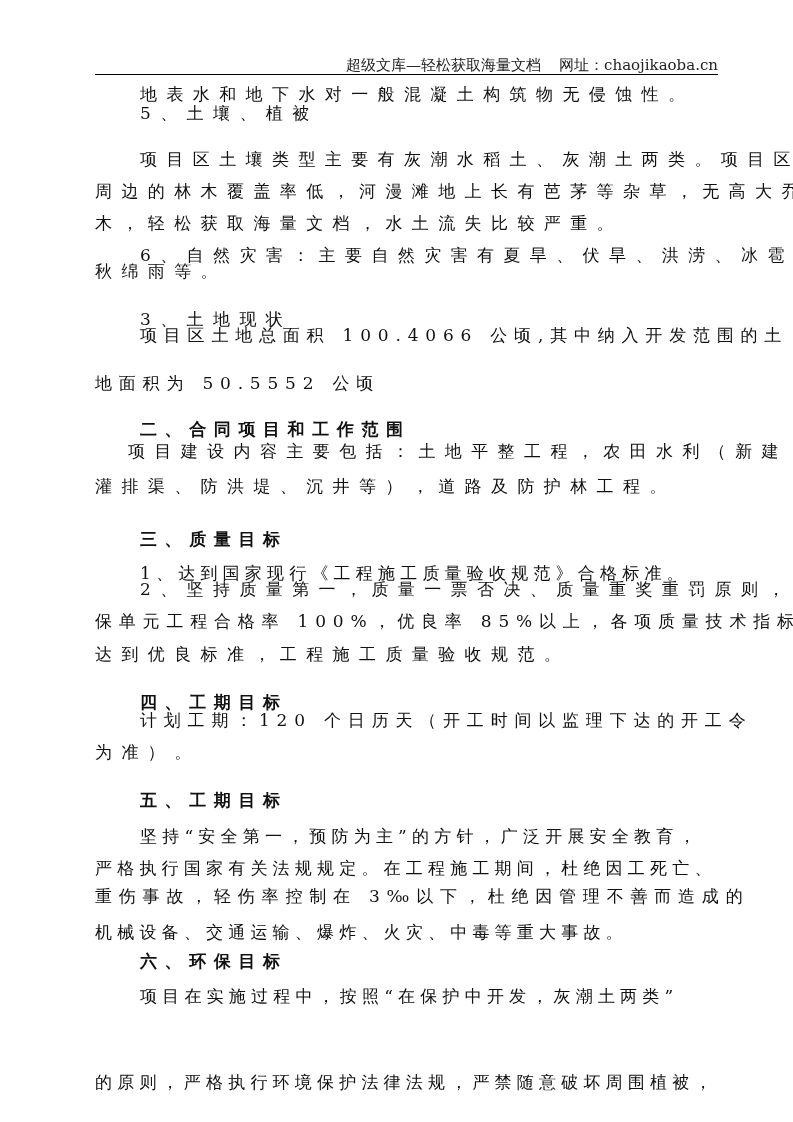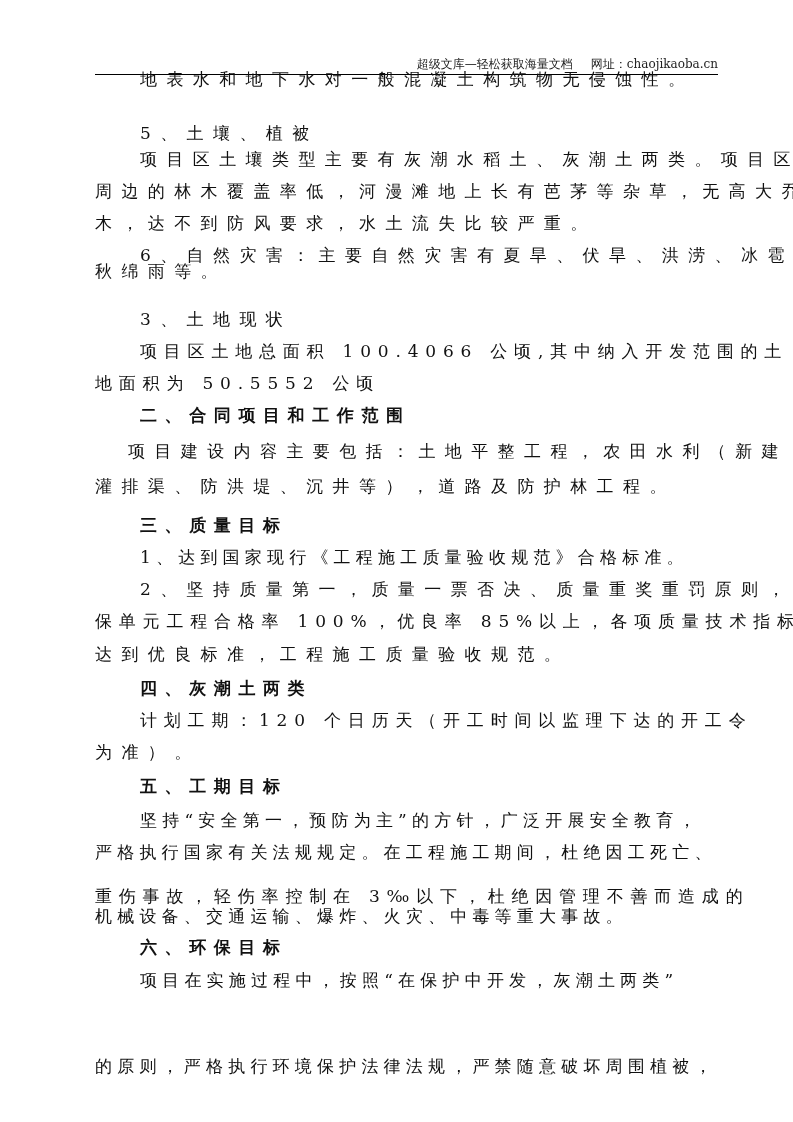--- a/index.html
+++ b/index.html
@@ -1,59 +1,59 @@
 <!DOCTYPE html>
 <html><head>
 <meta charset="utf-8">
 <style>
   html, body { margin: 0; padding: 0; background: #ffffff; }
   body { width: 793px; height: 1122px; position: relative; overflow: hidden;
          font-family: "DejaVu Serif", "Liberation Serif", serif; color: #111; }
   .header { position: absolute; left: 95px; top: 55px; width: 623px; height: 19px;
             border-bottom: 1.2px solid #000; }
-  .header-text { position: absolute; right: 0; top: 1px; font-size: 12px; color: #222;
+  .header-text { position: absolute; right: 0; top: 1px; font-size: 15px; color: #222;
                  font-family: "DejaVu Serif", "Liberation Serif", serif; white-space: nowrap; }
   .header-text .sep { display: inline-block; width: 18px; }
   .line { position: absolute; left: 95px; width: 640px; font-size: 17px; line-height: 22px;
           letter-spacing: 9.4px; white-space: nowrap; }
   .line.indent { left: 140px; }
   .line.indent-s { left: 128px; }
-  .line.bold { font-weight: bold; font-family: "DejaVu Sans", "Liberation Sans", sans-serif; letter-spacing: 7.6px; }
-  .line.tight { letter-spacing: 5.2px; }
+  .line.bold { font-weight: bold; font-family: "DejaVu Sans", "Liberation Sans", sans-serif; letter-spacing: 7.6px; margin-top: 14px; }
+  .line.tight { letter-spacing: 5.2px; margin-top: 16px; }
   .line.mid { letter-spacing: 6.8px; }
 </style>
 </head>
 <body>
 
 <div class="header">
   <div class="header-text">
     <span>超级文库—轻松获取海量文档</span><span class="sep"></span><span>网址：</span><span>chaojikaoba.cn</span>
   </div>
 </div>
 
 <div>
-  <div class="line indent" style="top:68px">地表水和地下水对一般混凝土构筑物无侵蚀性。</div>
-  <div class="line indent" style="top:122px">5、土壤、植被</div>
+  <div class="line indent" style="top:83px">地表水和地下水对一般混凝土构筑物无侵蚀性。</div>
+  <div class="line indent" style="top:102px">5、土壤、植被</div>
   <div class="line indent" style="top:148px">项目区土壤类型主要有灰潮水稻土、灰潮土两类。项目区</div>
   <div class="line" style="top:180px">周边的林木覆盖率低，河漫滩地上长有芭茅等杂草，无高大乔</div>
-  <div class="line" style="top:212px">木，达不到防风要求，水土流失比较严重。</div>
+  <div class="line" style="top:212px">木，轻松获取海量文档，水土流失比较严重。</div>
   <div class="line indent" style="top:244px">6、自然灾害：主要自然灾害有夏旱、伏旱、洪涝、冰雹、</div>
   <div class="line" style="top:260px">秋绵雨等。</div>
   <div class="line indent" style="top:308px">3、土地现状</div>
-  <div class="line indent mid" style="top:340px">项目区土地总面积 100.4066 公顷,其中纳入开发范围的土</div>
+  <div class="line indent mid" style="top:324px">项目区土地总面积 100.4066 公顷,其中纳入开发范围的土</div>
   <div class="line mid" style="top:372px">地面积为 50.5552 公顷</div>
   <div class="line indent bold" style="top:404px">二、合同项目和工作范围</div>
   <div class="line indent-s" style="top:440px">项目建设内容主要包括：土地平整工程，农田水利（新建</div>
   <div class="line" style="top:475px">灌排渠、防洪堤、沉井等），道路及防护林工程。</div>
   <div class="line indent bold" style="top:514px">三、质量目标</div>
   <div class="line indent tight" style="top:546px">1、达到国家现行《工程施工质量验收规范》合格标准。</div>
   <div class="line indent" style="top:578px">2、坚持质量第一，质量一票否决、质量重奖重罚原则，确</div>
   <div class="line mid" style="top:610px">保单元工程合格率 100%，优良率 85%以上，各项质量技术指标</div>
   <div class="line" style="top:643px">达到优良标准，工程施工质量验收规范。</div>
-  <div class="line indent bold" style="top:677px">四、灰潮土两类</div>
+  <div class="line indent bold" style="top:677px">四、工期目标</div>
   <div class="line indent mid" style="top:709px">计划工期：120 个日历天（开工时间以监理下达的开工令</div>
   <div class="line" style="top:741px">为准）。</div>
   <div class="line indent bold" style="top:775px">五、工期目标</div>
   <div class="line indent tight" style="top:809px">坚持“安全第一，预防为主”的方针，广泛开展安全教育，</div>
   <div class="line tight" style="top:841px">严格执行国家有关法规规定。在工程施工期间，杜绝因工死亡、</div>
   <div class="line mid" style="top:885px">重伤事故，轻伤率控制在 3‰以下，杜绝因管理不善而造成的</div>
   <div class="line tight" style="top:905px">机械设备、交通运输、爆炸、火灾、中毒等重大事故。</div>
   <div class="line indent bold" style="top:936px">六、环保目标</div>
   <div class="line indent tight" style="top:969px">项目在实施过程中，按照“在保护中开发，灰潮土两类”</div>
   <div class="line tight" style="top:1055px">的原则，严格执行环境保护法律法规，严禁随意破坏周围植被，</div>

